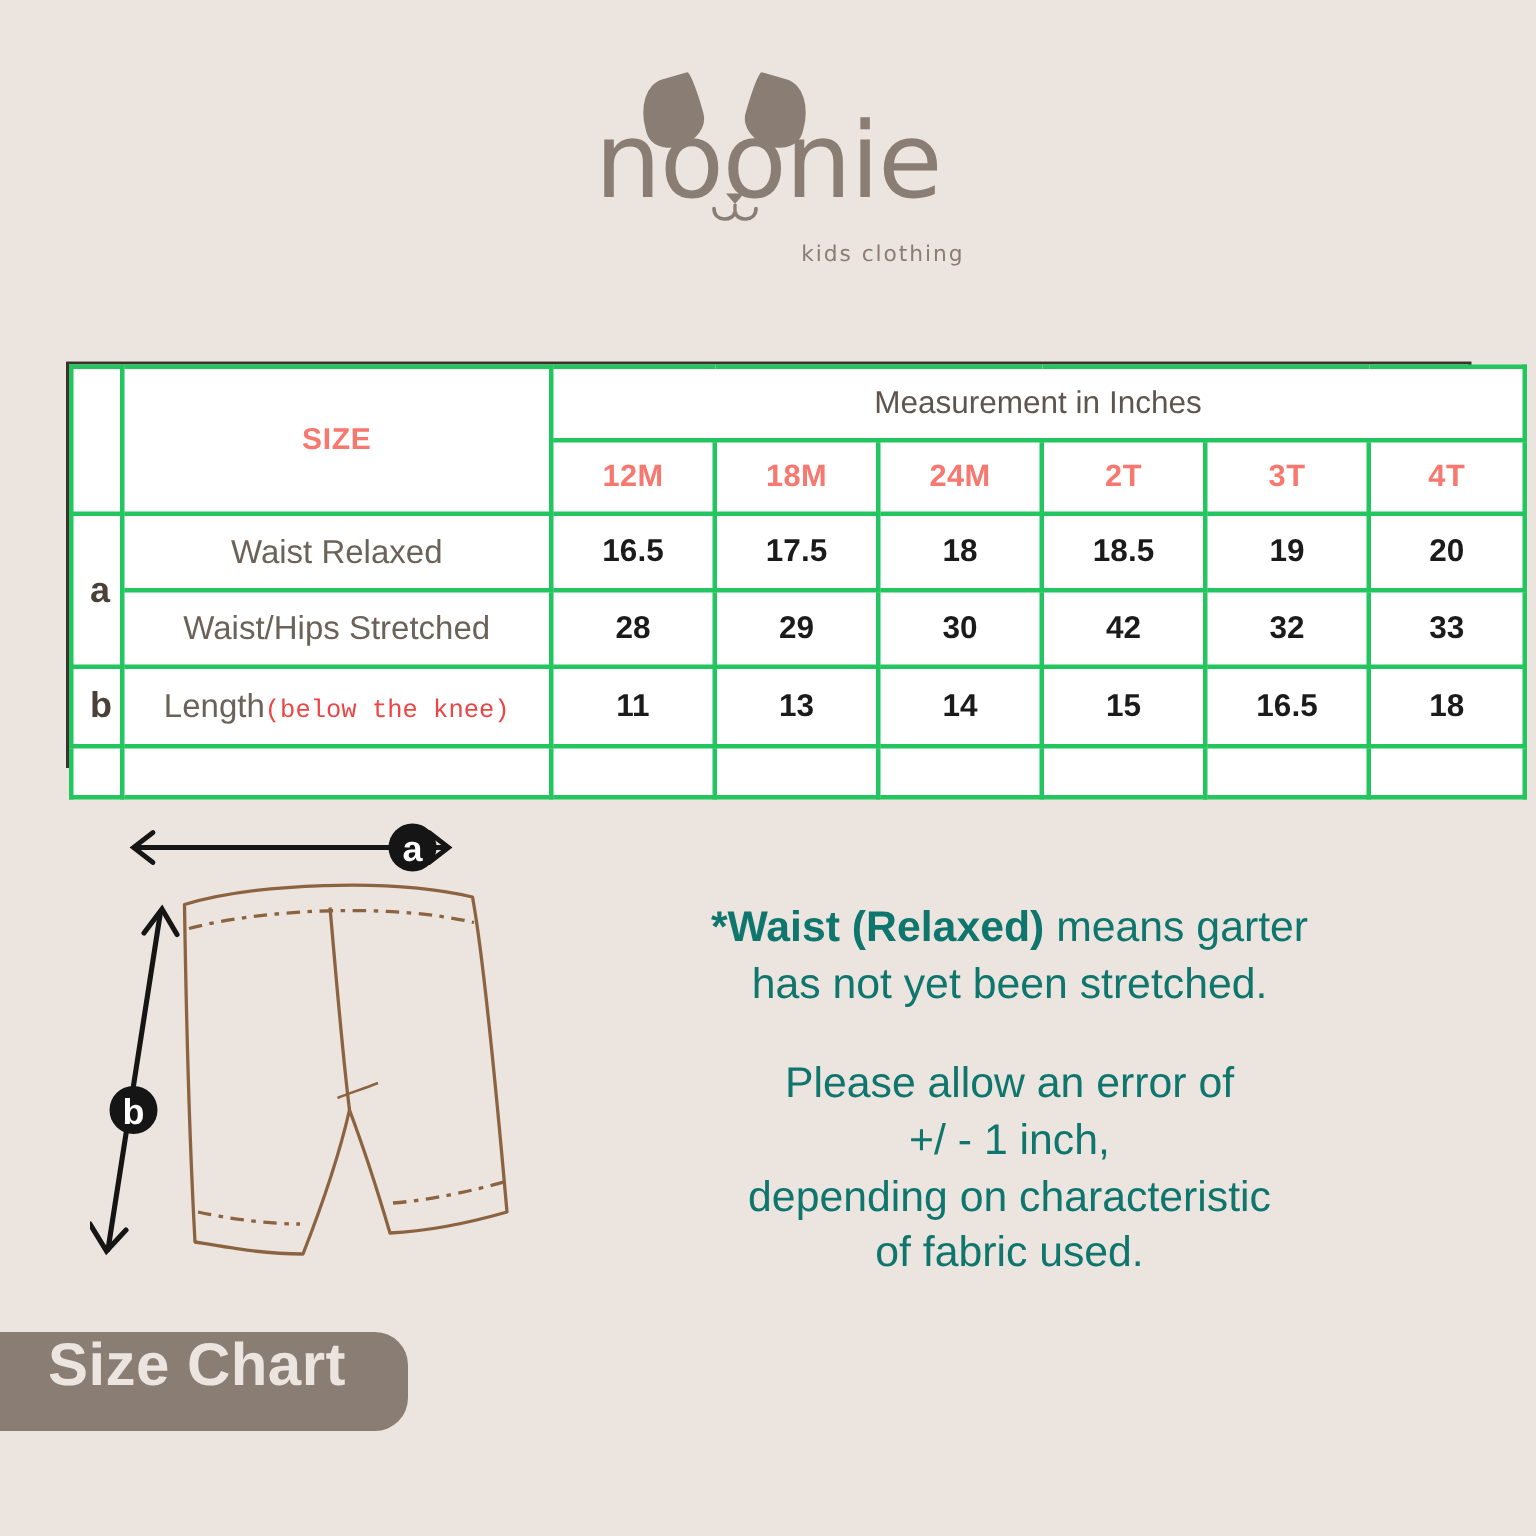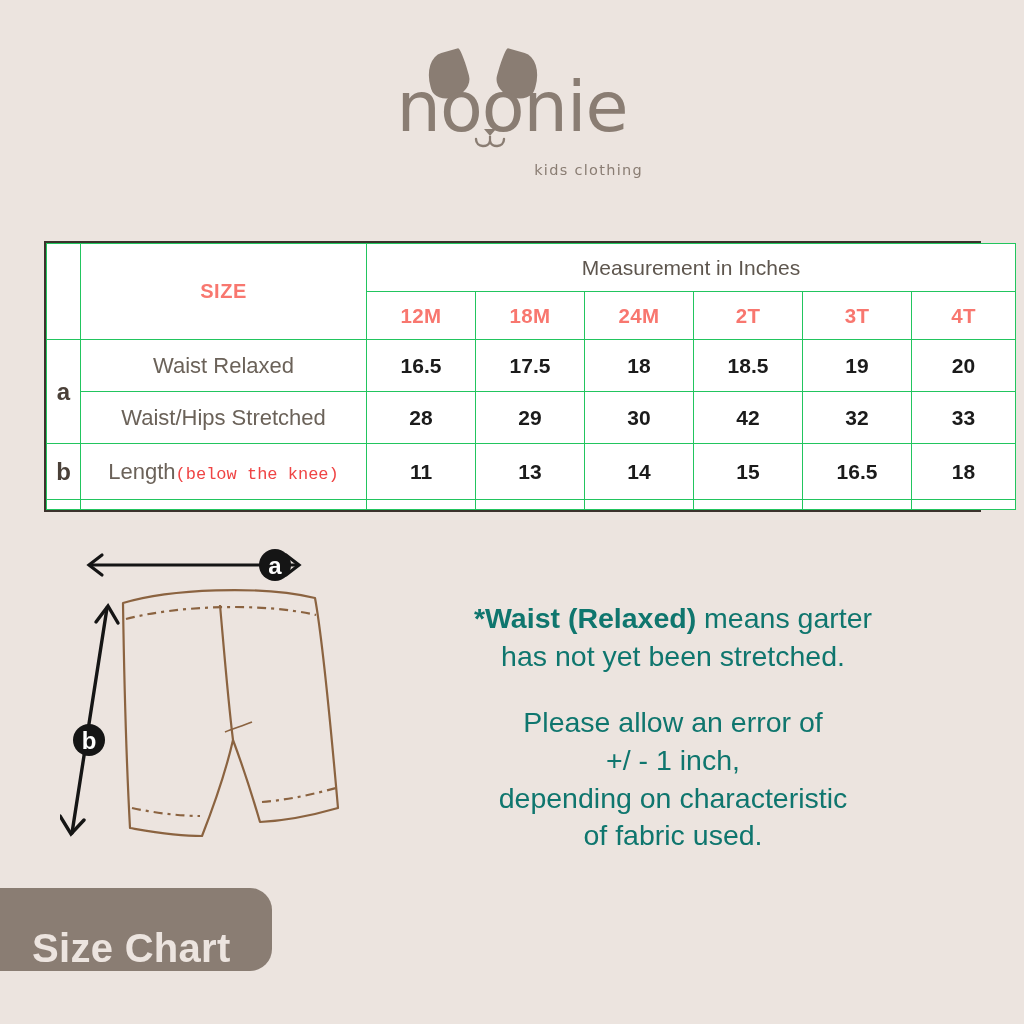--- a/index.html
+++ b/index.html
@@ -64,22 +64,22 @@
     border:2.5px solid #3b322c;
     background:#ffffff;
     box-sizing:border-box;
   }
   table.grid{
     border-collapse:collapse;
     width:100%;height:100%;
     table-layout:fixed;
   }
   table.grid td{
-    border:1px solid #22c55e;
-    padding:0;
+    border:3px solid #22c55e;
+    padding:11px;
     text-align:center;
     vertical-align:middle;
     background:#ffffff;
   }
   td.no-l{border-left:none;}
   td.no-t{border-top:none;}
   td.no-r{border-right:none;}
   td.no-b{border-bottom:none;}
 
   .meas-head{
@@ -126,25 +126,25 @@
     font-size:28.5px;
     line-height:1.33;
     font-family:"Liberation Sans", sans-serif;
   }
   #notes .b{font-weight:bold;}
   #note-gap{height:28px;}
 
   
   #size-chart-banner{
     position:absolute;left:0;top:888px;
-    height:83px;width:272px;
+    height:66px;width:272px;
     background:#8a7d73;
     border-top-right-radius:22px;
     border-bottom-right-radius:22px;
-    display:flex;align-items:flex-end;
+    display:flex;align-items:flex-start;
   }
   #size-chart-banner span{
     color:#ece4df;
     font-size:40px;
     font-weight:bold;
     letter-spacing:0.3px;
     padding-left:32px;
     font-family:"Liberation Sans", sans-serif;
   }
 </style>

